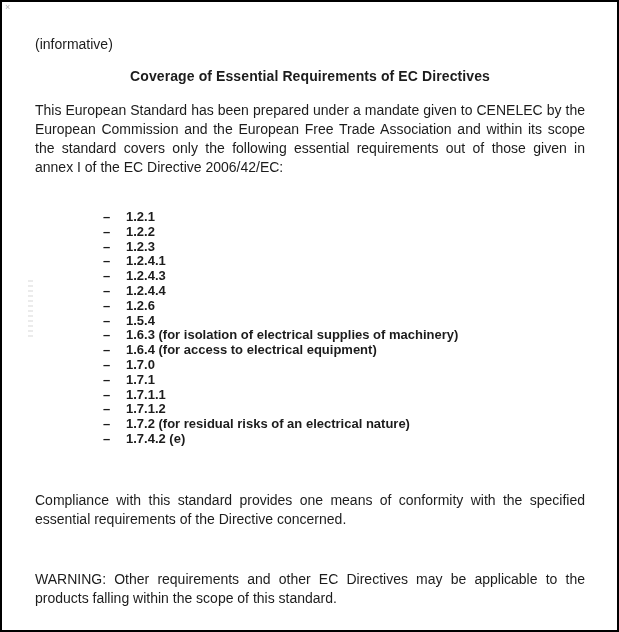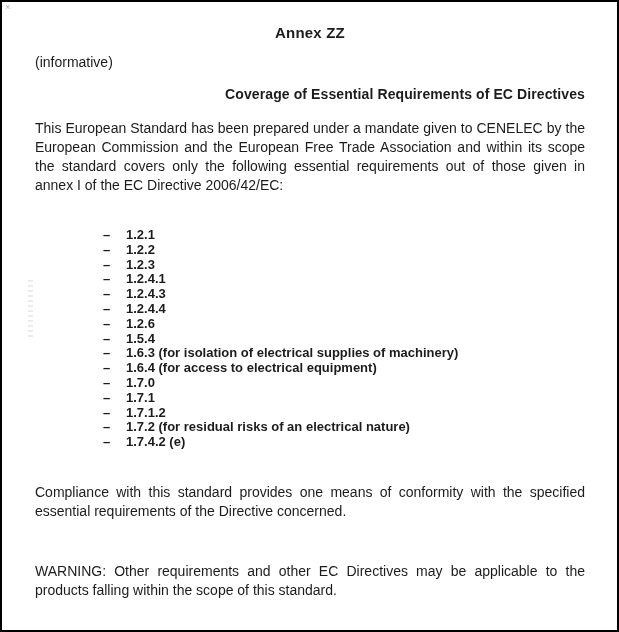--- a/index.html
+++ b/index.html
@@ -20,41 +20,41 @@
   }
   .heading {
     font-size: 15px; font-weight: bold; text-align: center;
     line-height: 18px; letter-spacing: 0.2px;
   }
   .subheading {
     font-size: 14px; font-weight: normal; 
     line-height: 16px; margin-top: 12px;
   }
   .doc-title {
-    font-size: 14px; font-weight: bold; text-align: right;
+    font-size: 14px; font-weight: bold; text-align: center;
     line-height: 17px; margin-top: 16px; letter-spacing: 0.1px;
   }
   .para {
     font-size: 14px; line-height: 19px;
     text-align: justify;
   }
   .intro { margin-top: 16px; }
   .req-list {
     list-style: none;
     margin-top: 33px;
     padding-left: 68px;
     font-weight: bold;
   }
   .req-item {
     font-size: 13px;
     line-height: 14.8px;
     white-space: nowrap;
   }
   .dash { display: inline-block; width: 23px; }
-  .compliance { margin-top: 33px; }
+  .compliance { margin-top: 44px; }
   .warning { margin-top: 41px; }
   
   .corner-mark {
     position: absolute; top: 1px; left: 3px;
     font-size: 9px; color: #b5b5b5; line-height: 9px;
     user-select: none;
   }
   .edge-smudge {
     position: absolute; left: 26px; top: 278px;
     width: 5px; height: 58px;
@@ -67,21 +67,20 @@
   }
 </style>
 </head>
 <body>
 
 <div class="page">
 
   <span class="corner-mark">×</span>
   <div class="edge-smudge"></div>
 
-  <h1 class="heading">Annex ZZ</h1>
 
   <div class="subheading">(informative)</div>
 
   <h2 class="doc-title">Coverage of Essential Requirements of EC Directives</h2>
 
   <p class="para intro">This European Standard has been prepared under a mandate given to CENELEC by the European Commission and the European Free Trade Association and within its scope the standard covers only the following essential requirements out of those given in annex I of the EC Directive 2006/42/EC:</p>
 
   <ul class="req-list">
 
       <li class="req-item">
@@ -126,20 +125,23 @@
       </li>
 
       <li class="req-item">
         <span class="dash">–</span><span class="req-text">1.7.0</span>
       </li>
 
       <li class="req-item">
         <span class="dash">–</span><span class="req-text">1.7.1</span>
       </li>
 
+      <li class="req-item">
+        <span class="dash">–</span><span class="req-text">1.7.1.1</span>
+      </li>
 
       <li class="req-item">
         <span class="dash">–</span><span class="req-text">1.7.1.2</span>
       </li>
 
       <li class="req-item">
         <span class="dash">–</span><span class="req-text">1.7.2 (for residual risks of an electrical nature)</span>
       </li>
 
       <li class="req-item">

